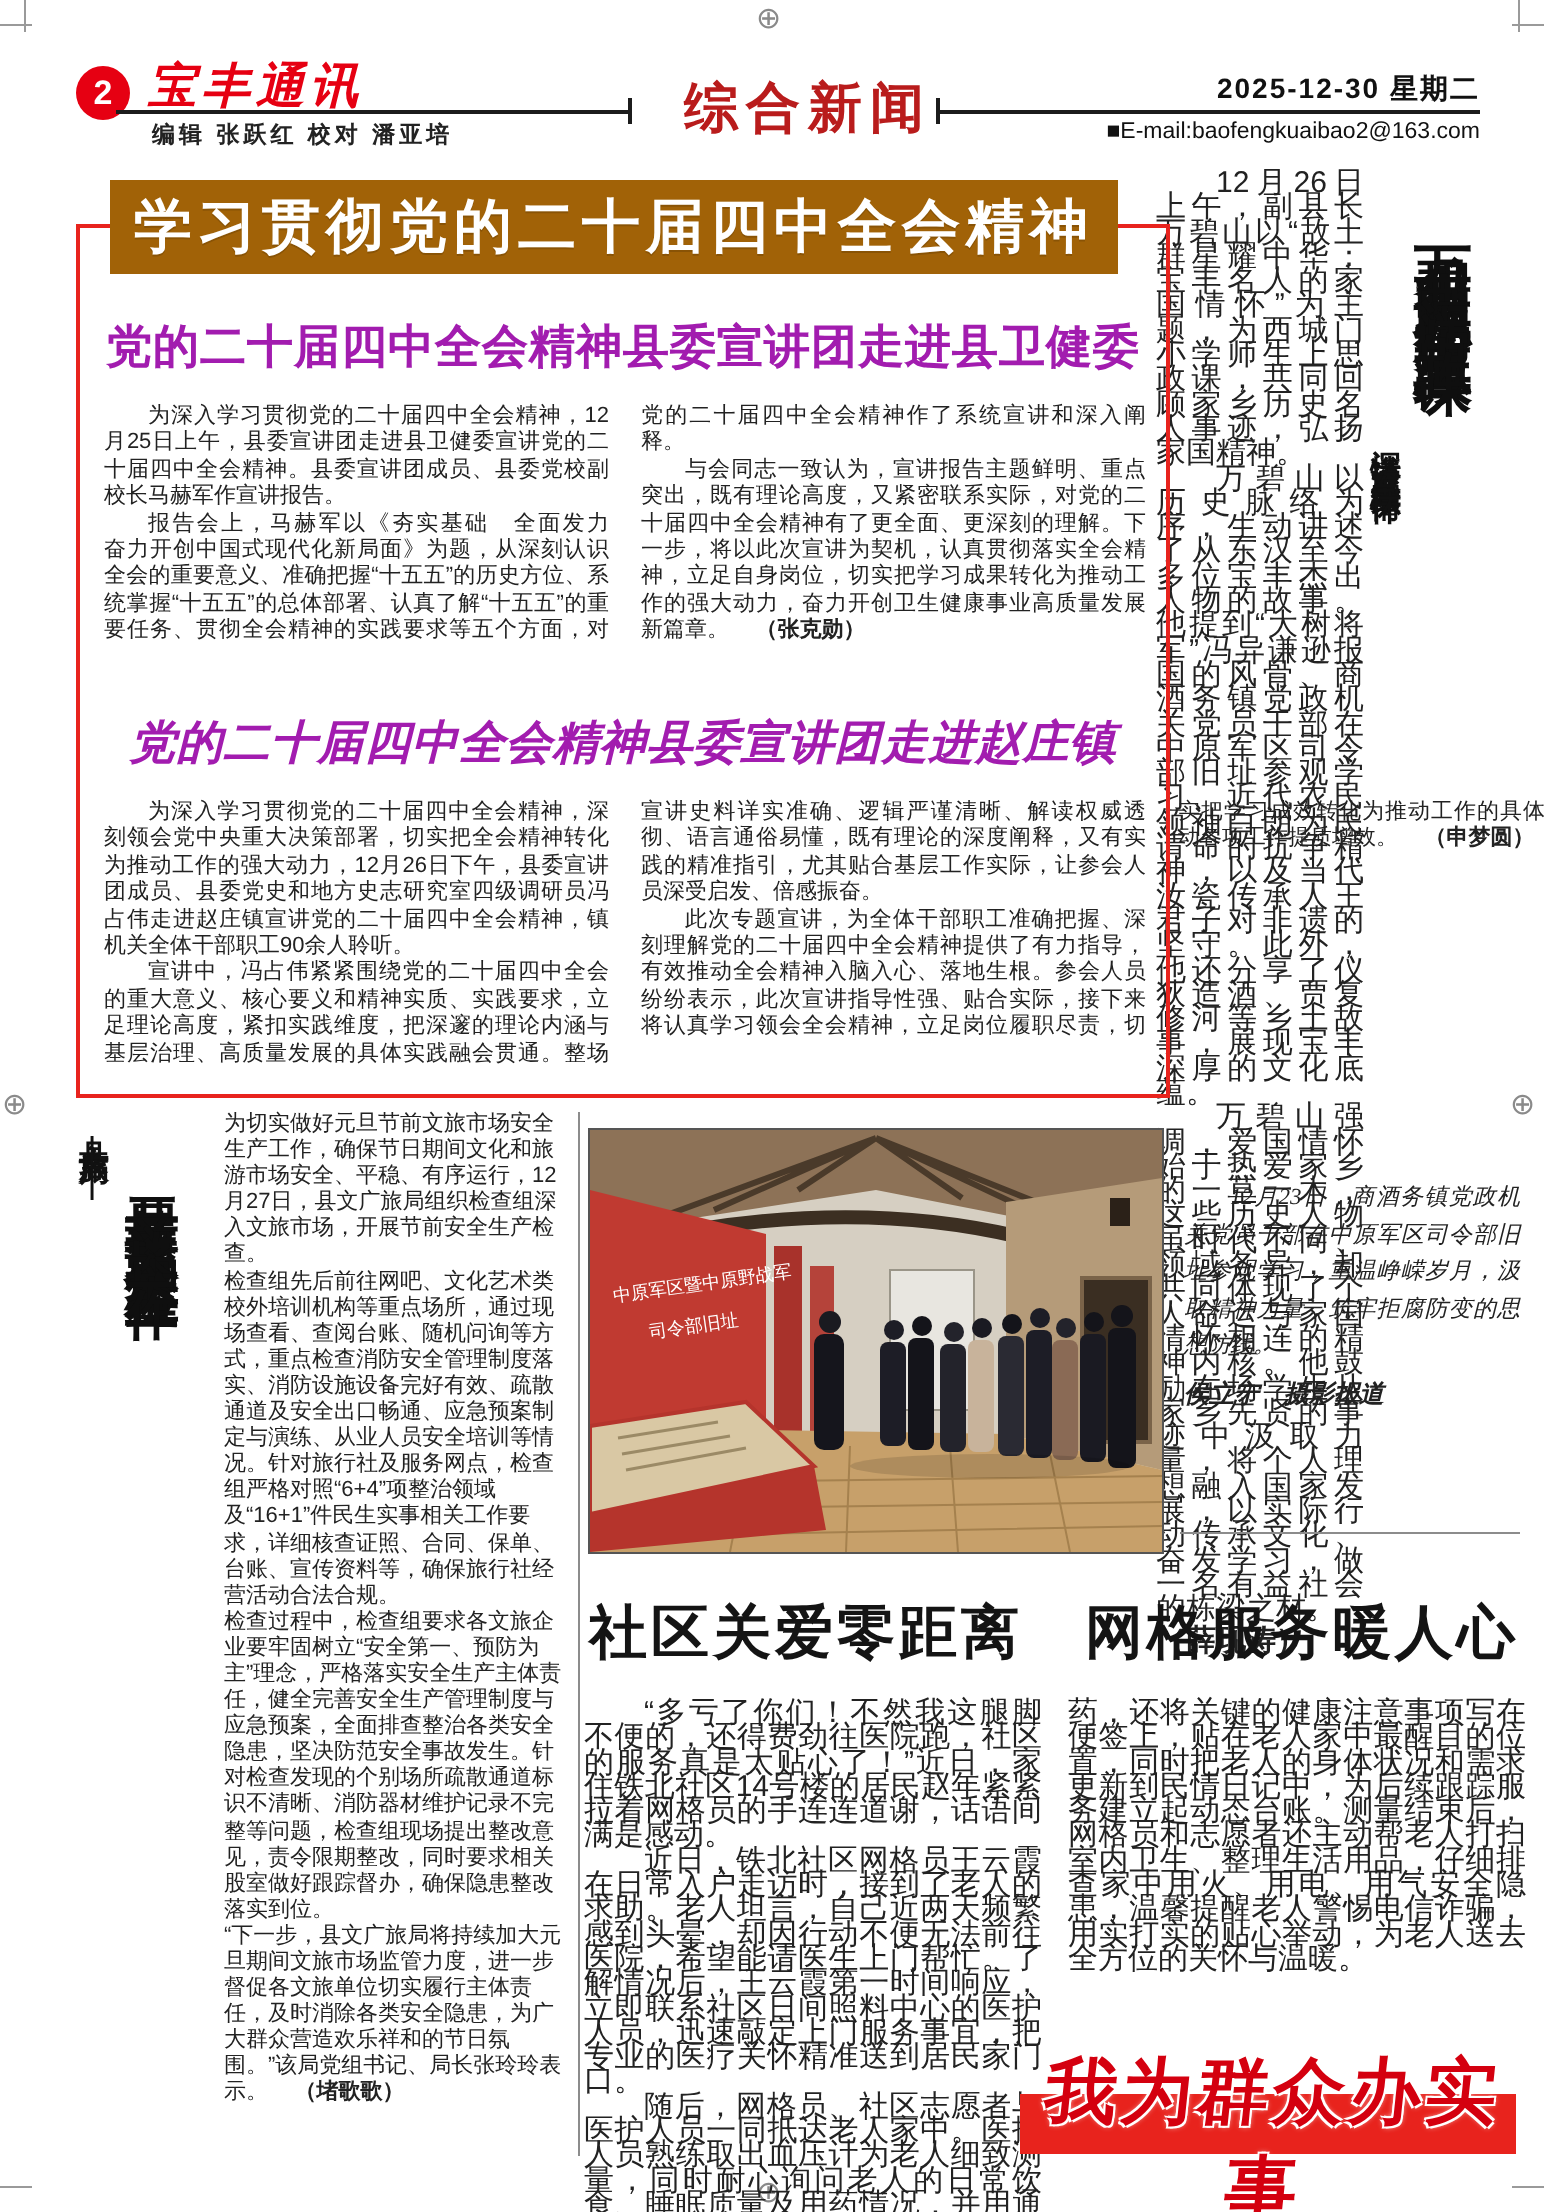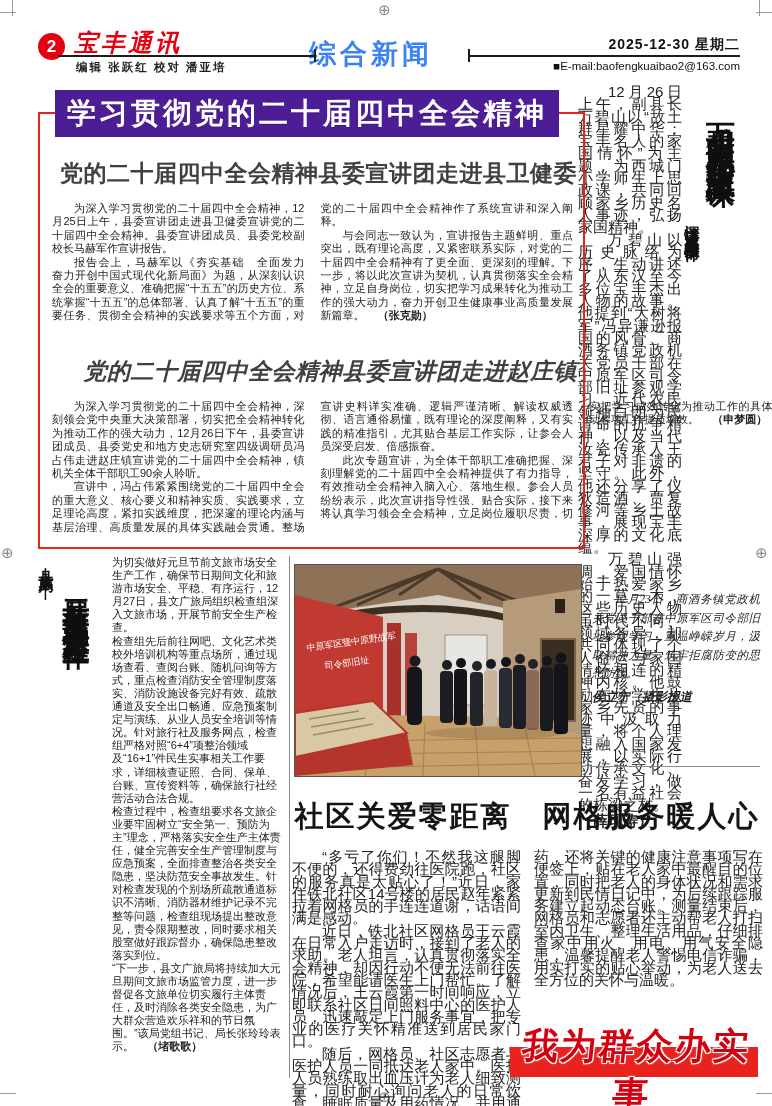--- a/index.html
+++ b/index.html
@@ -17,38 +17,38 @@
     position:absolute; left:38px; top:33px; width:27px; height:27px; border-radius:50%;
     background:#e60012; color:#fff; font-weight:bold; font-size:17px;
     display:flex; align-items:center; justify-content:center;
   }
   .masthead {
     position:absolute; left:74px; top:27px; font-family:"Liberation Serif", serif;
     font-style:italic; font-weight:bold; font-size:24px; color:#e60012; letter-spacing:3px;
   }
   .editors { position:absolute; left:76px; top:60px; font-size:11.5px; color:#222; letter-spacing:2px; font-weight:bold; }
   .section-title {
-    position:absolute; left:309px; top:36px; width:136px; text-align:left;
-    font-size:27px; font-weight:900; color:#3b82f6; letter-spacing:4px;
+    position:absolute; left:336px; top:36px; width:136px; text-align:center;
+    font-size:27px; font-weight:900; color:#b91c1c; letter-spacing:4px;
   }
   .hline { position:absolute; background:#1c1c1c; height:1.5px; }
   .vtick { position:absolute; background:#1c1c1c; width:1.5px; height:13px; }
   .date-line { position:absolute; right:32px; top:36px; font-size:14px; font-weight:bold; color:#111; letter-spacing:1px; }
   .email-line { position:absolute; right:32px; top:60px; font-size:11.5px; color:#111; }
   
   .theme-banner {
-    position:absolute; left:55px; top:90px; width:504px; height:47px; background:#4c1d95;
+    position:absolute; left:55px; top:90px; width:504px; height:47px; background:#a16207;
     color:#fff; font-weight:900; font-size:29px; letter-spacing:3px;
     display:flex; align-items:center; justify-content:center; z-index:3;
     text-shadow:0 1px 0 rgba(0,0,0,.15);
   }
   .red-box { position:absolute; left:38px; top:112px; width:547px; height:437px; border:2px solid #e8231d; z-index:1; }
   .art-headline {
-    position:absolute; left:46px; width:531px; text-align:right;
-    font-size:23px; font-weight:900; color:#404040; letter-spacing:0.5px; z-index:2;
+    position:absolute; left:46px; width:531px; text-align:center;
+    font-size:23px; font-weight:900; color:#a21caf; letter-spacing:0.5px; z-index:2;
   }
   .art-body {
     position:absolute; left:52px; width:521px; z-index:2;
     column-count:2; column-gap:16px;
     font-size:11px; line-height:13.4px; color:#222; text-align:justify;
   }
   .art-body p, .col p, .v-art-body p, .caption-body p { text-indent:2em; text-align:justify; }
   .byline { font-weight:bold; margin-left:1.2em; }
   
   .v-art-body {
@@ -228,21 +228,21 @@
 
   <div class="caption-body">
     <p>12月23日，商酒务镇党政机关党员干部在中原军区司令部旧址参观学习，重温峥嵘岁月，汲取精神力量，筑牢拒腐防变的思想防线。</p>
     <p class="credit">侯立宁　摄影报道</p>
   </div>
 
   <div class="wangge-headline">社区关爱零距离　网格服务暖人心</div>
   <div class="wangge-cols">
     <div class="col">
       <p>“多亏了你们！不然我这腿脚不便的，还得费劲往医院跑，社区的服务真是太贴心了！”近日，家住铁北社区14号楼的居民赵年紧紧拉着网格员的手连连道谢，话语间满是感动。</p>
-      <p>近日，铁北社区网格员王云霞在日常入户走访时，接到了老人的求助。老人坦言，认真贯彻落实全会精神，却因行动不便无法前往医院，希望能请医生上门帮忙。了解情况后，王云霞第一时间响应，立即联系社区日间照料中心的医护人员，迅速敲定上门服务事宜，把专业的医疗关怀精准送到居民家门口。</p>
+      <p>近日，铁北社区网格员王云霞在日常入户走访时，接到了老人的求助。老人坦言，自己近两天频繁感到头晕，却因行动不便无法前往医院，希望能请医生上门帮忙。了解情况后，王云霞第一时间响应，立即联系社区日间照料中心的医护人员，迅速敲定上门服务事宜，把专业的医疗关怀精准送到居民家门口。</p>
       <p>随后，网格员、社区志愿者与医护人员一同抵达老人家中。医护人员熟练取出血压计为老人细致测量，同时耐心询问老人的日常饮食、睡眠质量及用药情况，并用通俗易懂的语言，向老人讲解控压技巧、规范用药要点和饮食禁忌等健康知识，消防器材维护记录不完整等问题，做好日常健康防护。</p>
       <p>一旁的网格员全程细心记录，不仅提醒老人按时服</p>
     </div>
     <div class="col">
       <p class="noindent">药，还将关键的健康注意事项写在便签上，贴在老人家中最醒目的位置，同时把老人的身体状况和需求更新到民情日记中，为后续跟踪服务建立起动态台账。测量结束后，网格员和志愿者还主动帮老人打扫室内卫生、整理生活用品，仔细排查家中用火、用电、用气安全隐患，温馨提醒老人警惕电信诈骗，用实打实的贴心举动，为老人送去全方位的关怀与温暖。</p>
     </div>
   </div>
 
   <div class="slogan-wrap">
     <div class="slogan-bar"></div>

